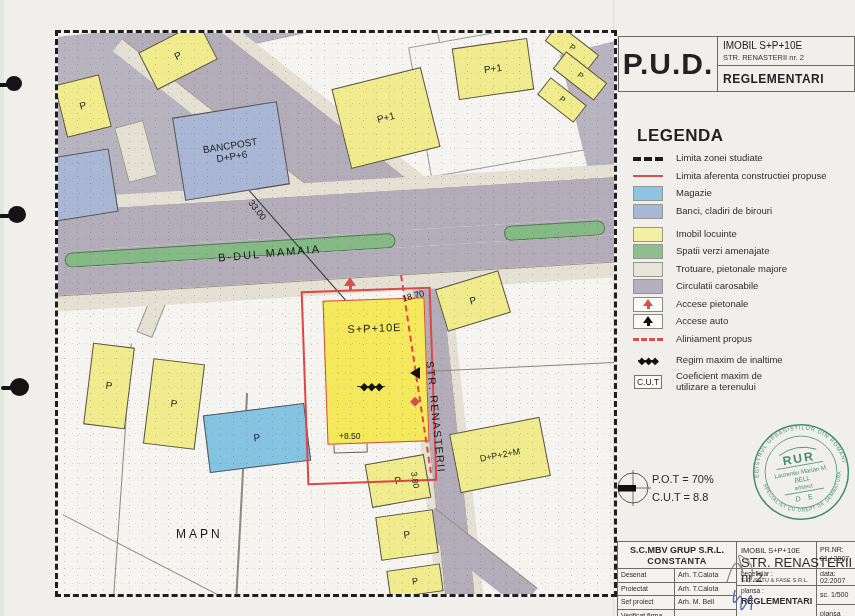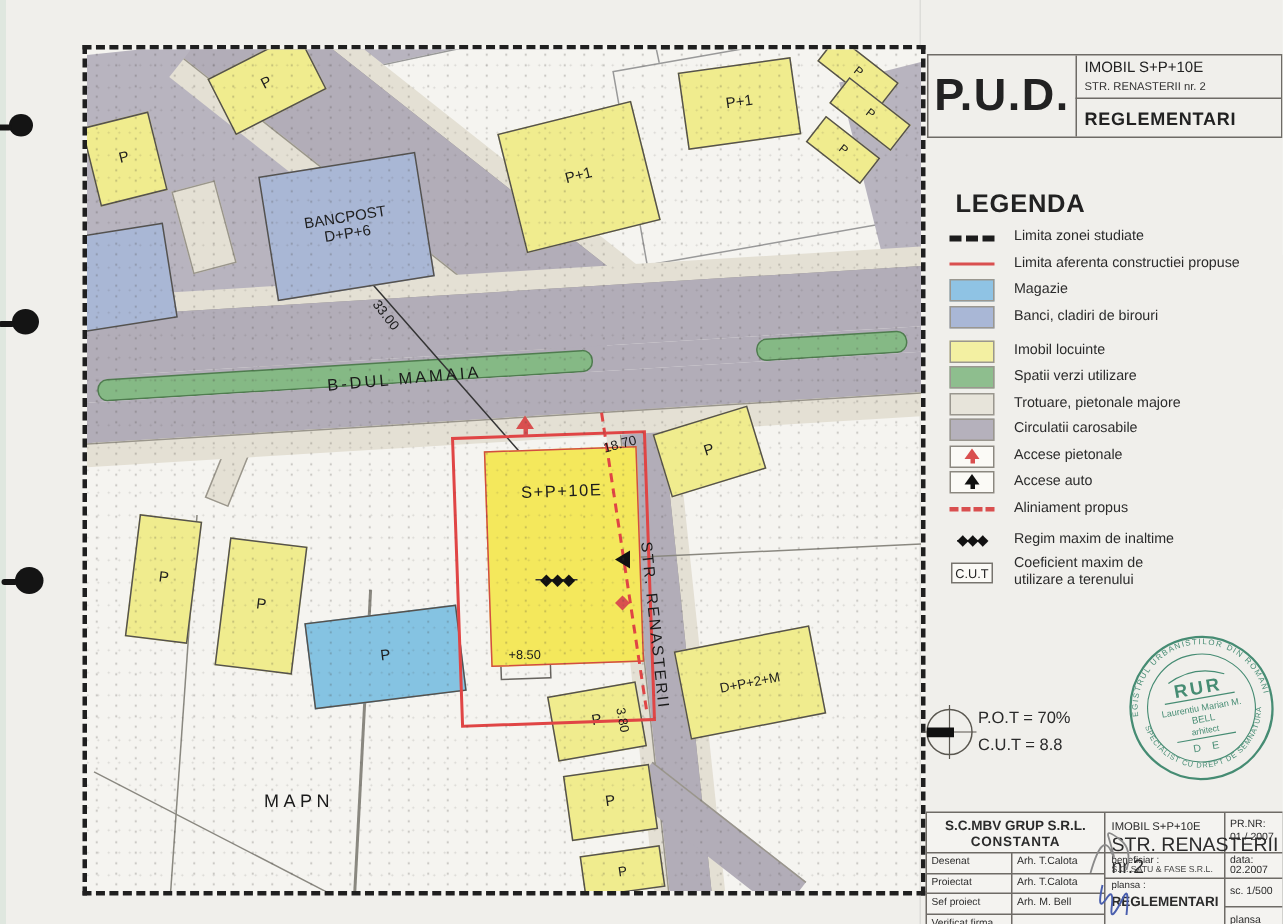--- a/index.html
+++ b/index.html
@@ -203,21 +203,21 @@
     <div class="lg-row" style="margin-top: 10px;">
       <div class="lg-sym">
         <div class="sw" style="background: rgb(243, 240, 162);"></div>
       </div>
       <div class="lg-label">Imobil locuinte</div>
     </div>
     <div class="lg-row">
       <div class="lg-sym">
         <div class="sw" style="background: rgb(142, 190, 142);"></div>
       </div>
-      <div class="lg-label">Spatii verzi utilizare</div>
+      <div class="lg-label">Spatii verzi amenajate</div>
     </div>
     <div class="lg-row">
       <div class="lg-sym">
         <div class="sw" style="background: rgb(231, 228, 218);"></div>
       </div>
       <div class="lg-label">Trotuare, pietonale  majore</div>
     </div>
     <div class="lg-row">
       <div class="lg-sym">
         <div class="sw" style="background: rgb(181, 177, 188);"></div>

